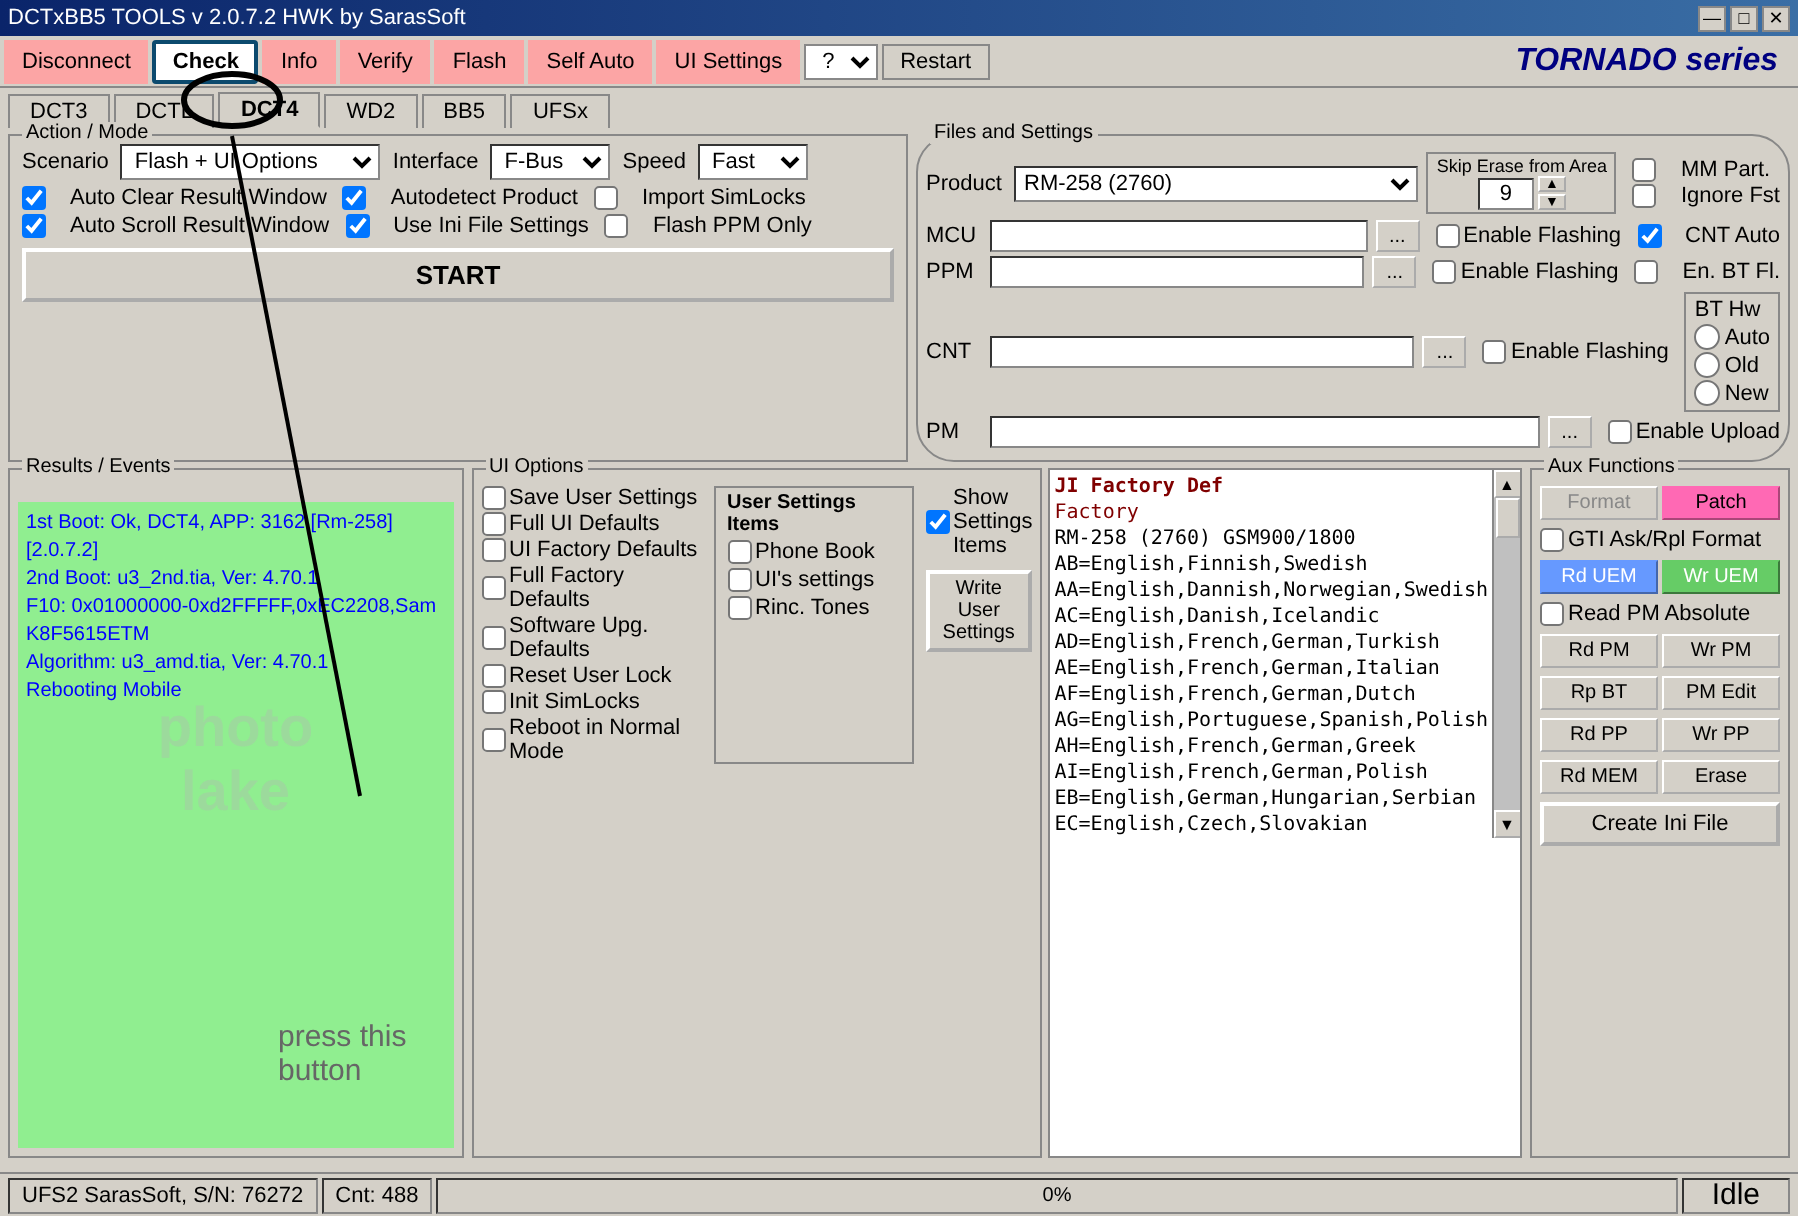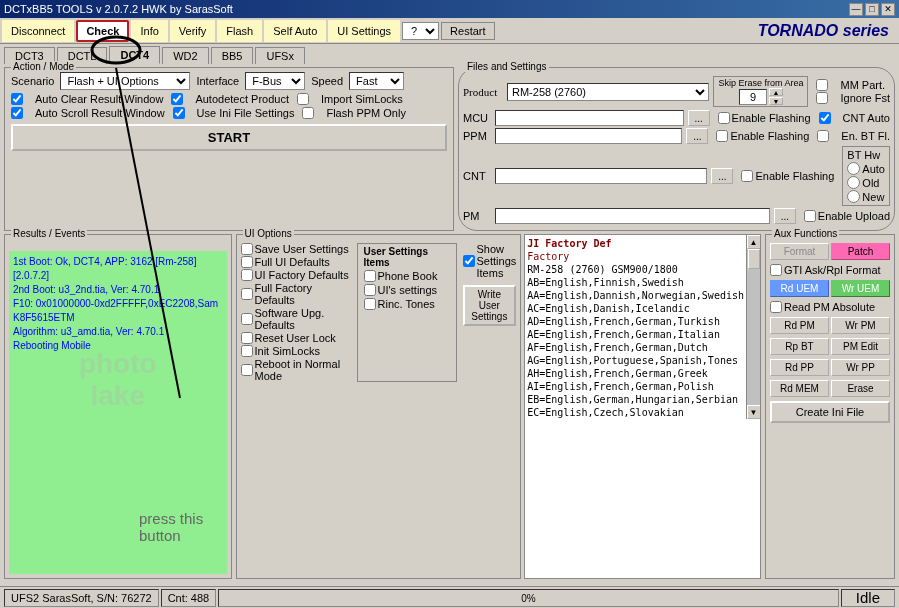--- a/index.html
+++ b/index.html
@@ -27,30 +27,30 @@
       background: #d4d0c8;
       border-bottom: 1px solid #888;
       height: 26px;
       display: flex;
       align-items: center;
       padding: 2px 2px;
       gap: 2px;
     }
     .menu-btn {
       padding: 2px 8px;
-      background: #fef9c3;
+      background: #fca5a5;
       border: 1px solid transparent;
       cursor: pointer;
       height: 22px;
       display: flex; align-items: center;
       font-size: 11px;
     }
     .menu-btn.active {
       background: #fff;
-      border: 2px solid #b91c1c;
+      border: 2px solid #0c4a6e;
       border-radius: 2px;
       font-weight: bold;
     }
     .menu-dropdown {
       border: 1px solid #888;
       background: white;
       padding: 1px 4px;
       cursor: pointer;
       font-size: 11px;
       min-width: 30px;
@@ -397,21 +397,21 @@
             <span>Flash PPM Only</span>
         </label>
       </div>
       <button class="start-btn">START</button>
     </div>
 
     <div class="section-box" style="flex: 1; padding: 8px 4px 4px 4px; border-radius: 19px;">
       <span class="section-label">Files and Settings</span>
 
       <div style="display: flex; align-items: center; gap: 4px; margin-bottom: 3px;">
-        <span style="font-size: 11px; width: 40px; font-family: Liberation Serif, serif;">Product</span>
+        <span style="font-size: 11px; width: 40px;">Product</span>
         <select class="product-combo" style="width: 120px;">
           <option>RM-258 (2760)</option>
         </select>
         <div style="border: 1px solid #888; padding: 1px 4px; display: flex; flex-direction: column; align-items: center; margin-left: auto;">
           <span style="font-size: 9px; text-align: center;">Skip Erase from Area</span>
           <div style="display: flex; align-items: center; gap: 2px;">
             <input type="text" value="9" style="width: 28px; border: 1px inset rgb(136, 136, 136); text-align: center; height: 16px; font-size: 11px;">
             <div style="display: flex; flex-direction: column; gap: 1px;">
               <button style="width: 14px; height: 8px; font-size: 7px; background: #d4d0c8; border: 1px outset #fff; cursor: pointer; padding: 0;">▲</button>
               <button style="width: 14px; height: 8px; font-size: 7px; background: #d4d0c8; border: 1px outset #fff; cursor: pointer; padding: 0;">▼</button>
@@ -586,21 +586,21 @@
               <div style="font-size: 10px; font-family: monospace; line-height: 13px; color: #800000; font-weight: bold;">JI Factory Def</div>
               <div style="font-size: 10px; font-family: monospace; line-height: 13px; color: #800000;">Factory</div>
               <div id="info-lines-container">
                   <div style="font-size: 10px; font-family: monospace; line-height: 13px; color: rgb(0, 0, 0);">RM-258 (2760) GSM900/1800</div>
                   <div style="font-size: 10px; font-family: monospace; line-height: 13px; color: rgb(0, 0, 0);">AB=English,Finnish,Swedish</div>
                   <div style="font-size: 10px; font-family: monospace; line-height: 13px; color: rgb(0, 0, 0);">AA=English,Dannish,Norwegian,Swedish</div>
                   <div style="font-size: 10px; font-family: monospace; line-height: 13px; color: rgb(0, 0, 0);">AC=English,Danish,Icelandic</div>
                   <div style="font-size: 10px; font-family: monospace; line-height: 13px; color: rgb(0, 0, 0);">AD=English,French,German,Turkish</div>
                   <div style="font-size: 10px; font-family: monospace; line-height: 13px; color: rgb(0, 0, 0);">AE=English,French,German,Italian</div>
                   <div style="font-size: 10px; font-family: monospace; line-height: 13px; color: rgb(0, 0, 0);">AF=English,French,German,Dutch</div>
-                  <div style="font-size: 10px; font-family: monospace; line-height: 13px; color: rgb(0, 0, 0);">AG=English,Portuguese,Spanish,Tones</div>
+                  <div style="font-size: 10px; font-family: monospace; line-height: 13px; color: rgb(0, 0, 0);">AG=English,Portuguese,Spanish,Polish</div>
                   <div style="font-size: 10px; font-family: monospace; line-height: 13px; color: rgb(0, 0, 0);">AH=English,French,German,Greek</div>
                   <div style="font-size: 10px; font-family: monospace; line-height: 13px; color: rgb(0, 0, 0);">AI=English,French,German,Polish</div>
                   <div style="font-size: 10px; font-family: monospace; line-height: 13px; color: rgb(0, 0, 0);">EB=English,German,Hungarian,Serbian</div>
                   <div style="font-size: 10px; font-family: monospace; line-height: 13px; color: rgb(0, 0, 0);">EC=English,Czech,Slovakian</div>
                 </div>
             </div>
             <div style="position: absolute; right: 0; top: 0; bottom: 0; width: 14px; background: #d4d0c8; border-left: 1px solid #888; display: flex; flex-direction: column; align-items: center;">
               <div class="scroll-arrow">▲</div>
               <div class="scroll-track">
                 <div class="scroll-thumb"></div>

